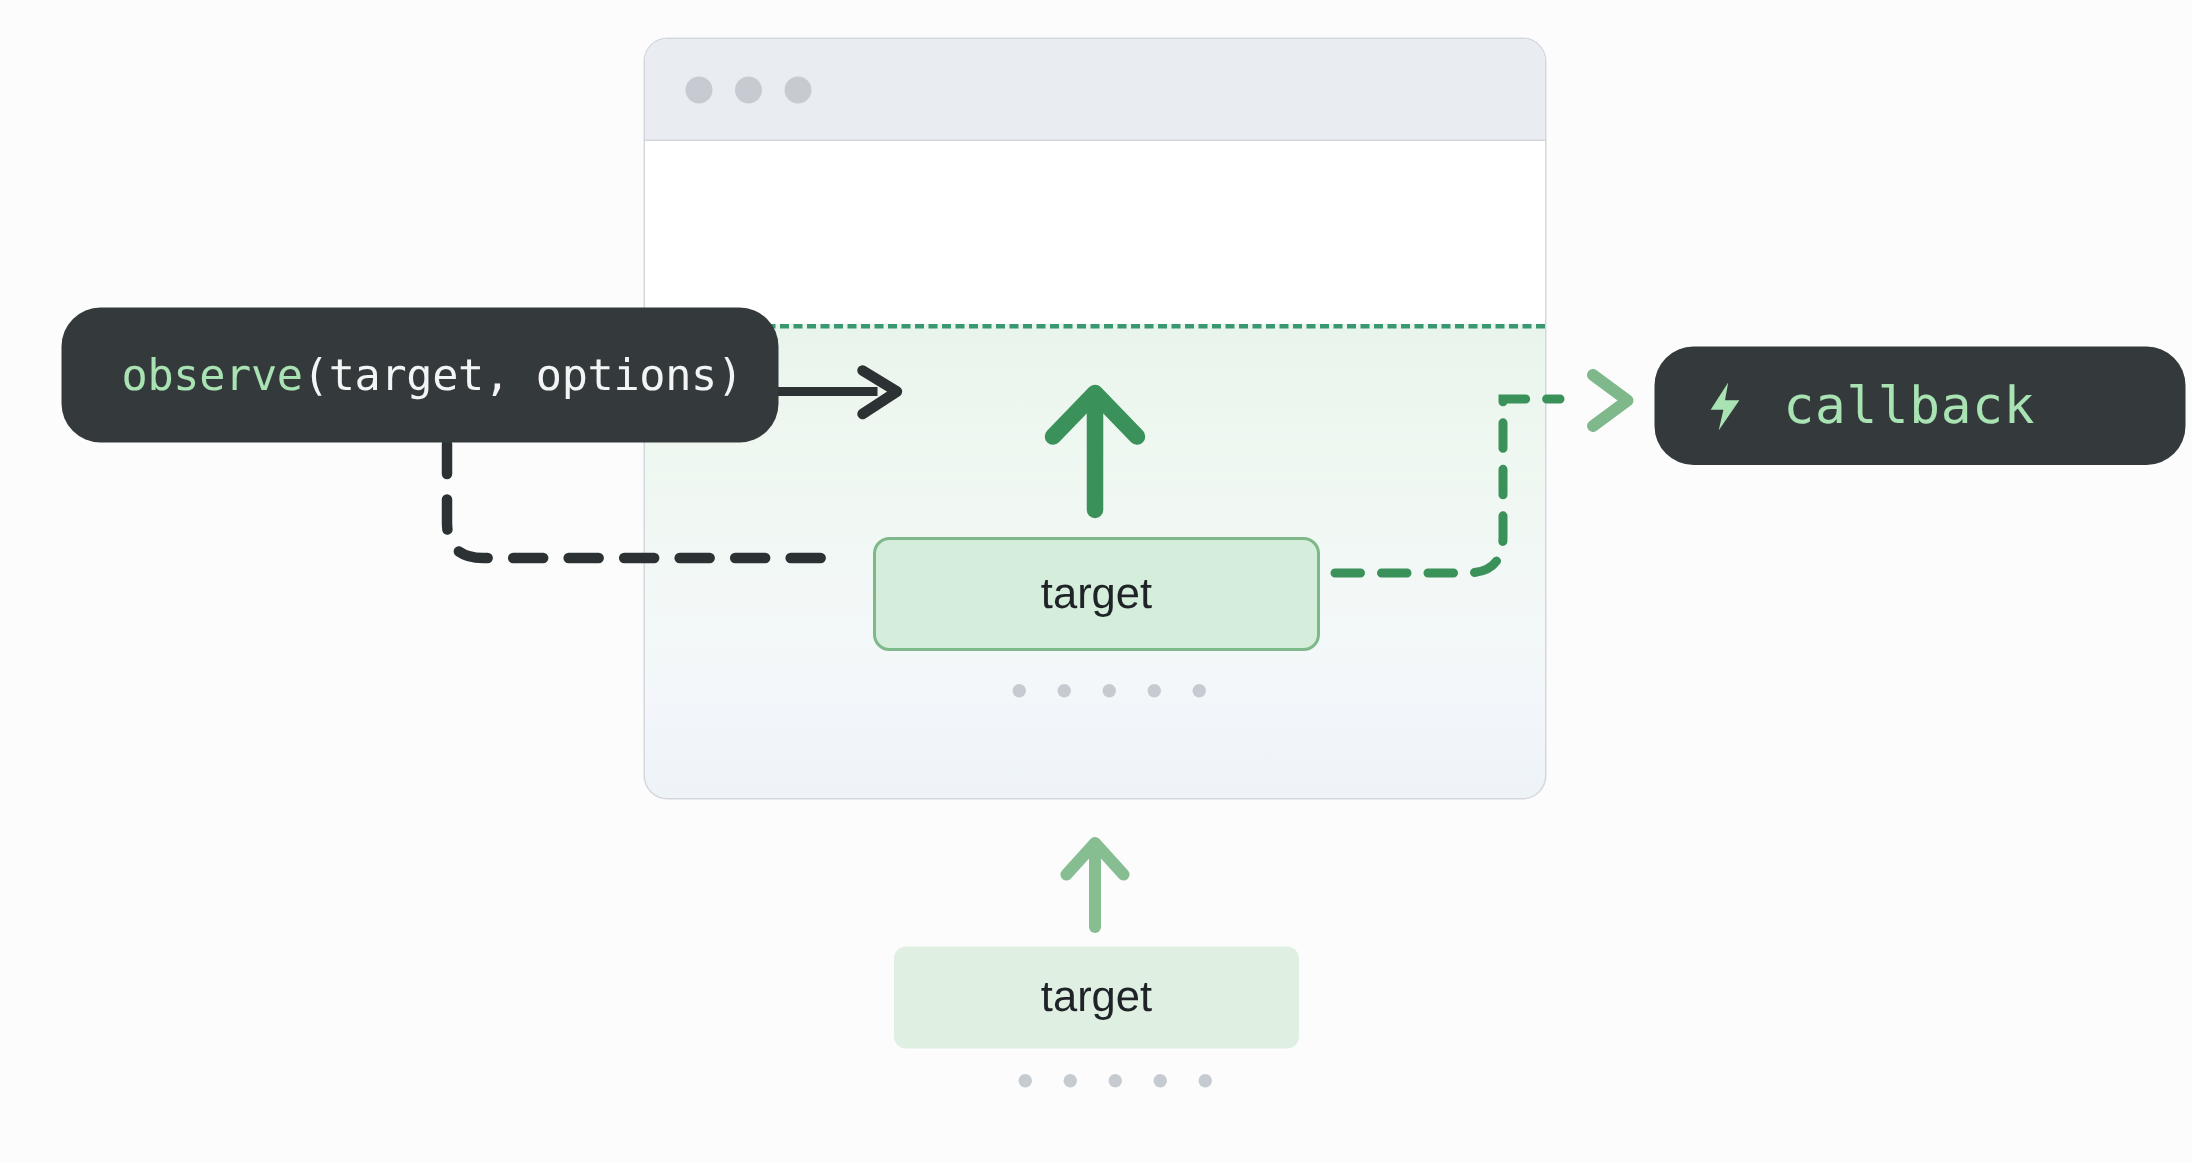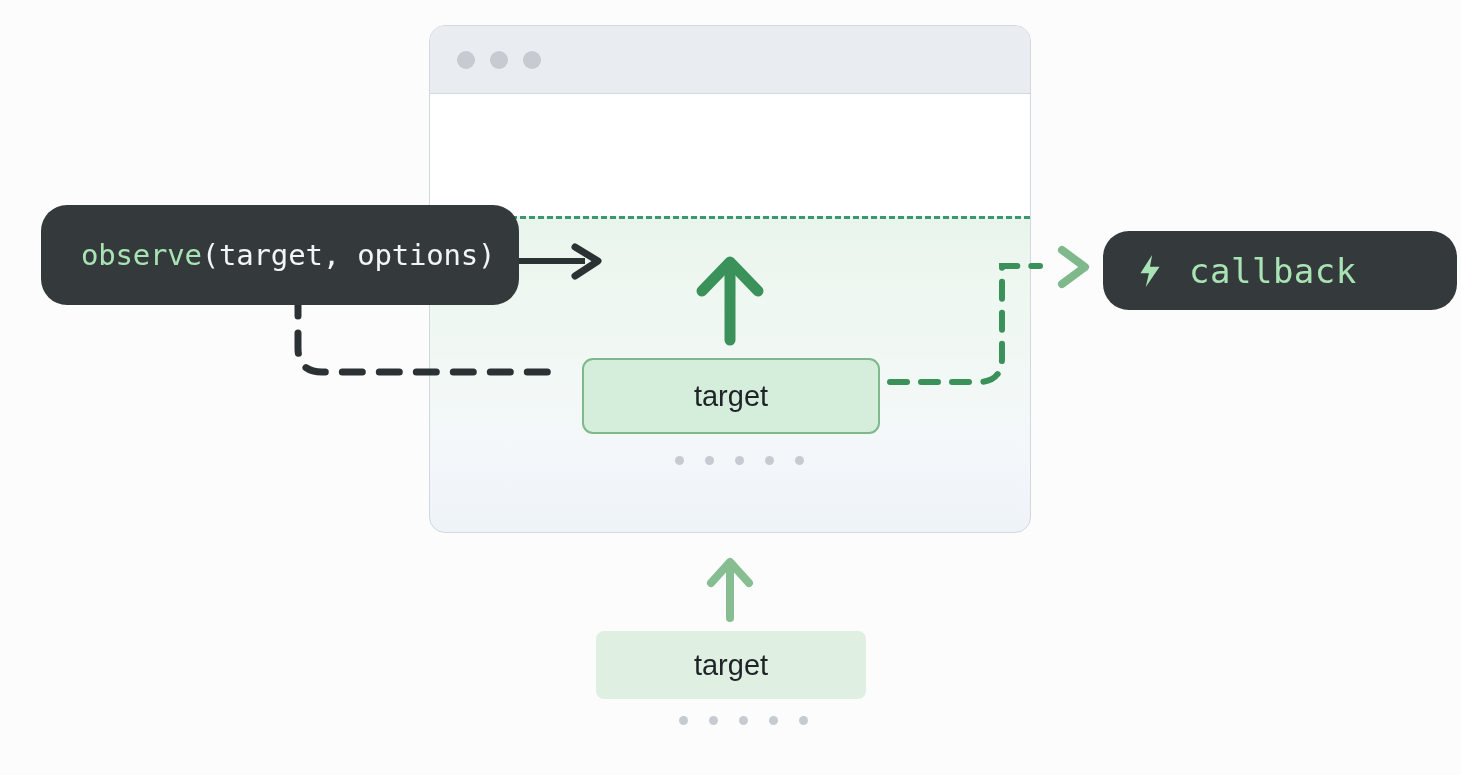--- a/index.html
+++ b/index.html
@@ -143,21 +143,21 @@
     background: #343a3c;
     border-radius: 26px;
     display: flex;
     align-items: center;
     box-sizing: border-box;
   }
   .pill-observe {
     left: 41px;
     top: 205px;
     width: 478px;
-    height: 100px;
+    height: 90px;
     padding: 0 40px;
     justify-content: flex-start;
   }
   .pill-observe .code {
     font-family: "DejaVu Sans Mono", "Liberation Mono", monospace;
     font-size: 29px;
     letter-spacing: -0.2px;
     white-space: nowrap;
   }
   .fn-name { color: #a9e3b4; }

